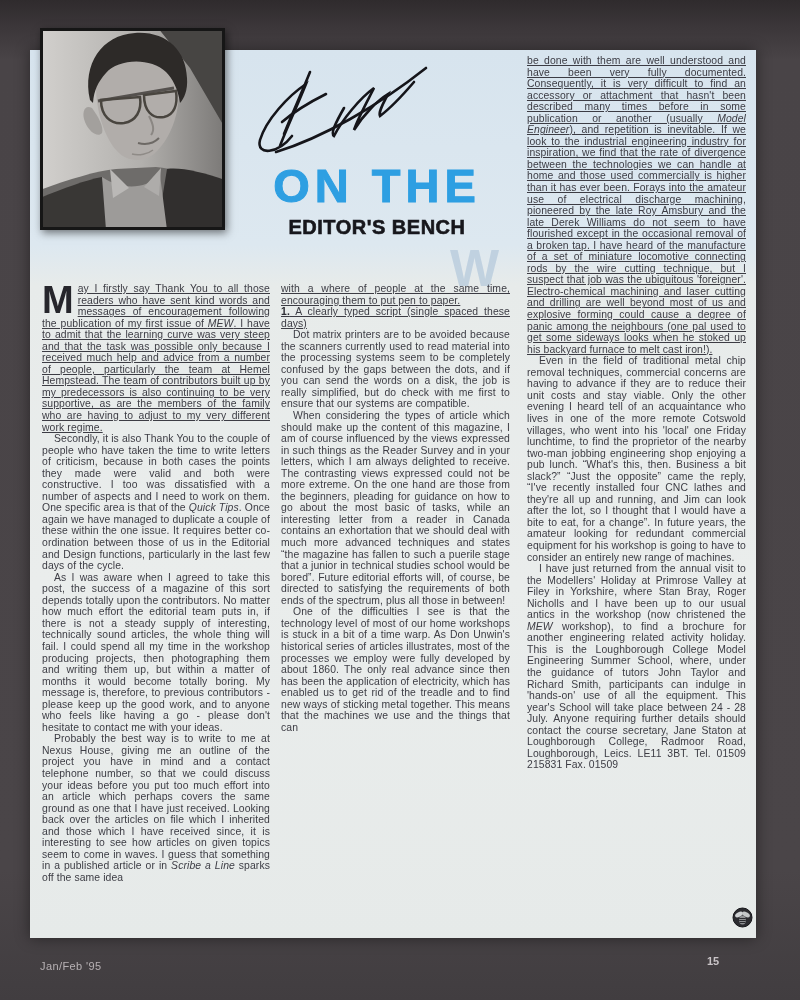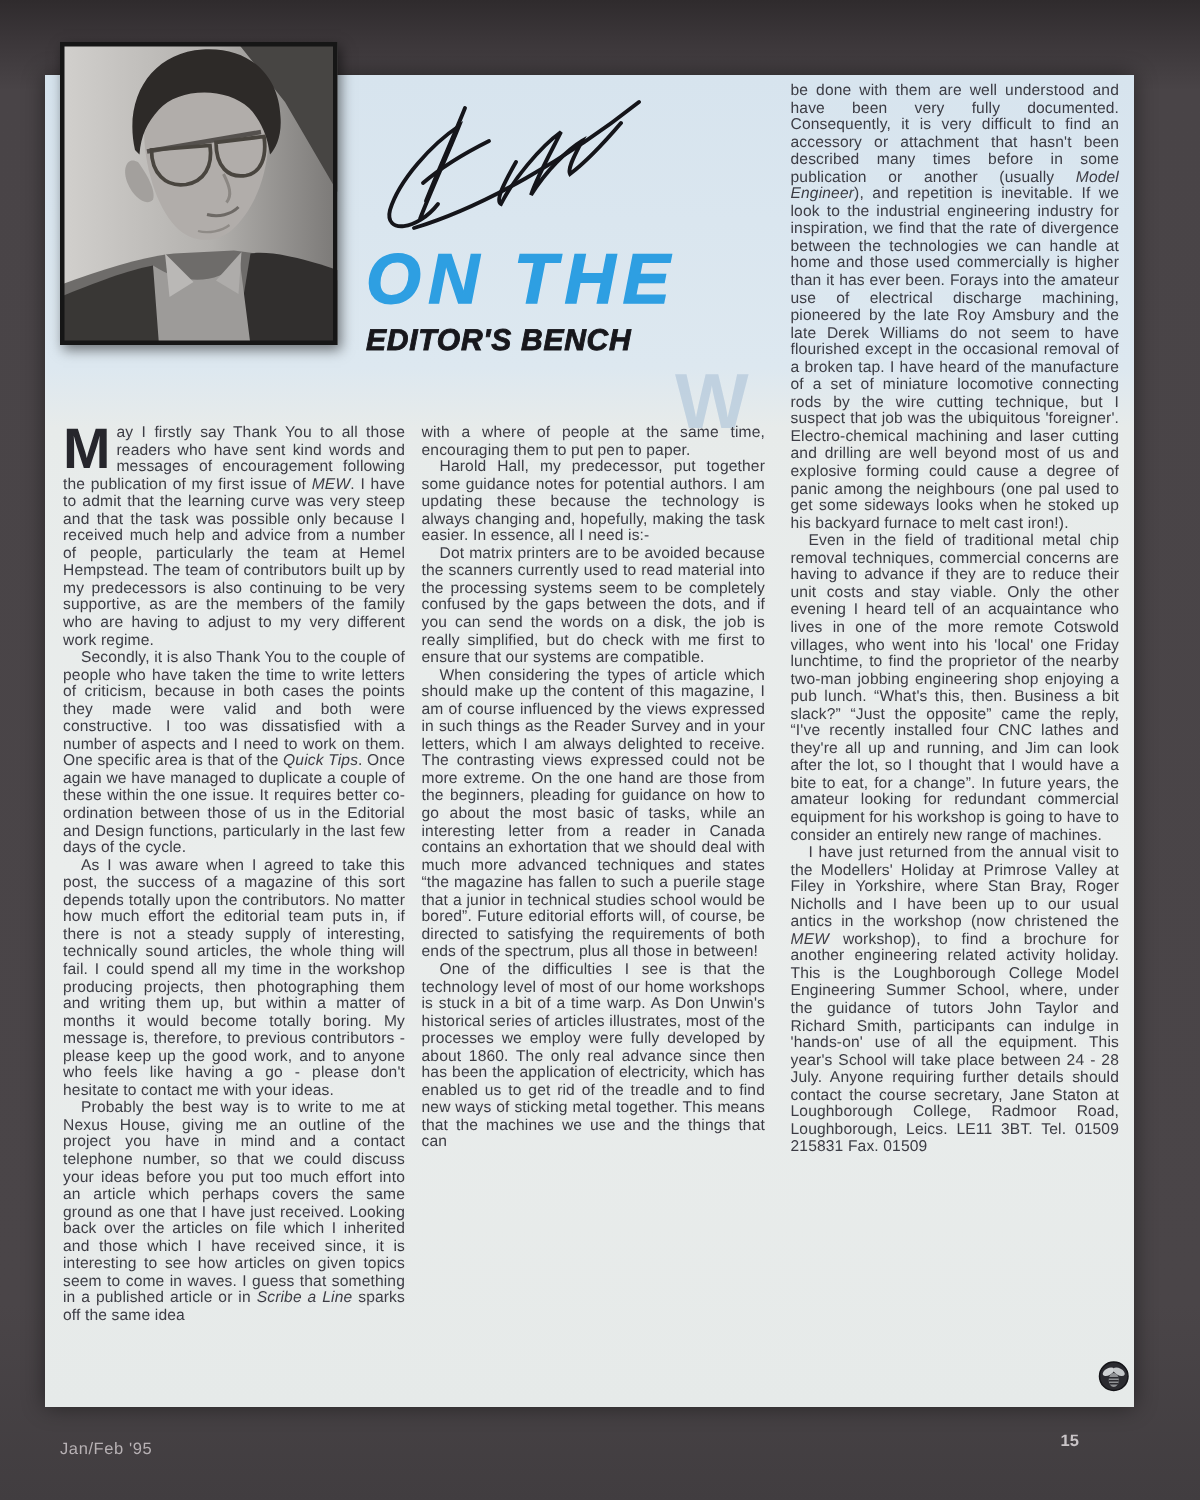--- a/index.html
+++ b/index.html
@@ -7,33 +7,33 @@
          background:linear-gradient(180deg,#2f2b2d 0px,#3b3639 26px,#494447 60px,#4a4548 870px,#413d40 1000px);
          font-family:"Liberation Sans",sans-serif;}
   .page{position:absolute;left:30px;top:50px;width:726px;height:888px;
         background:linear-gradient(180deg,#d7e4ee 0px,#dde8f0 195px,#e7ebea 235px,#eaedec 60%,#e6eae9 100%);
         box-shadow:0 0 14px rgba(0,0,0,.45);}
   
   .photo{position:absolute;left:40px;top:28px;width:185px;height:202px;box-shadow:2px 3px 8px rgba(0,0,0,.5);}
   
   .signature{position:absolute;left:226px;top:48px;width:215px;height:125px;}
   
-  .title-block{position:absolute;left:214px;top:112px;width:266px;text-align:left;font-style:italic;}
+  .title-block{position:absolute;left:214px;top:112px;width:266px;text-align:center;}
   .title1{font-weight:900;font-size:47px;line-height:48px;letter-spacing:5px;color:#2e9fe2;
           -webkit-text-stroke:1px #2e9fe2;}
   .title2{font-weight:900;font-size:20px;line-height:27px;letter-spacing:.5px;color:#17171c;
           -webkit-text-stroke:.6px #17171c;margin-top:4px;}
   .watermark{position:absolute;left:420px;top:192px;font-size:52px;font-weight:900;
              color:#b6cadc;opacity:.75;line-height:52px;}
   
   .col{position:absolute;font-size:10.4px;line-height:11.55px;letter-spacing:.1px;
        color:#3c3c44;text-align:justify;overflow:hidden;}
   .col p{margin:0;}
   .col .body{text-indent:12px;}
-  .col .cont,.col .dropcap,.col .list{text-indent:0;}
+  .col .cont,.col .dropcap,.col .list{text-indent:0;text-decoration:underline;}
   .col .list b{font-weight:bold;color:#2c2c33;}
   .col i{font-style:italic;}
   .dc{float:left;font-size:38px;line-height:30px;font-weight:bold;color:#26262c;
       padding:2px 4px 0 0;letter-spacing:0;}
   .subhead{font-weight:bold;font-size:13.5px;line-height:15px;color:#1e1e25;
            margin:9px 0 6px 0 !important;letter-spacing:0;}
   .col1{left:12px;top:233px;width:228px;height:652px;}
   .col2{left:251px;top:233px;width:229px;height:652px;}
   .col3{left:497px;top:5px;width:219px;height:878px;}
   .bee{position:absolute;left:702px;top:857px;width:21px;height:21px;}
@@ -56,21 +56,21 @@
     <div class="watermark">W</div>
 
     <div class="col col1">
         <p class="dropcap"><span class="dc">M</span>ay I firstly say Thank You to all those readers who have sent kind words and messages of encouragement following the publication of my first issue of <i>MEW</i>. I have to admit that the learning curve was very steep and that the task was possible only because I received much help and advice from a number of people, particularly the team at Hemel Hempstead. The team of contributors built up by my predecessors is also continuing to be very supportive, as are the members of the family who are having to adjust to my very different work regime.</p>
         <p class="body">Secondly, it is also Thank You to the couple of people who have taken the time to write letters of criticism, because in both cases the points they made were valid and both were constructive. I too was dissatisfied with a number of aspects and I need to work on them. One specific area is that of the <i>Quick Tips</i>. Once again we have managed to duplicate a couple of these within the one issue. It requires better co-ordination between those of us in the Editorial and Design functions, particularly in the last few days of the cycle.</p>
         <p class="body">As I was aware when I agreed to take this post, the success of a magazine of this sort depends totally upon the contributors. No matter how much effort the editorial team puts in, if there is not a steady supply of interesting, technically sound articles, the whole thing will fail. I could spend all my time in the workshop producing projects, then photographing them and writing them up, but within a matter of months it would become totally boring. My message is, therefore, to previous contributors - please keep up the good work, and to anyone who feels like having a go - please don't hesitate to contact me with your ideas.</p>
         <p class="body">Probably the best way is to write to me at Nexus House, giving me an outline of the project you have in mind and a contact telephone number, so that we could discuss your ideas before you put too much effort into an article which perhaps covers the same ground as one that I have just received. Looking back over the articles on file which I inherited and those which I have received since, it is interesting to see how articles on given topics seem to come in waves. I guess that something in a published article or in <i>Scribe a Line</i> sparks off the same idea</p>
       </div>
     <div class="col col2">
         <p class="cont">with a where of people at the same time, encouraging them to put pen to paper.</p>
-        <p class="body">Harold Hall, my predecessor, put together some guidance notes for potential authors. I am updating these because the technology is always changing and, hopefully, making the task easier. In essence, all I need is:-</p>
+        <p class="list"><b>1.</b> A clearly typed script (single spaced these days)</p>
         <p class="body">Dot matrix printers are to be avoided because the scanners currently used to read material into the processing systems seem to be completely confused by the gaps between the dots, and if you can send the words on a disk, the job is really simplified, but do check with me first to ensure that our systems are compatible.</p>
         <p class="body">When considering the types of article which should make up the content of this magazine, I am of course influenced by the views expressed in such things as the Reader Survey and in your letters, which I am always delighted to receive. The contrasting views expressed could not be more extreme. On the one hand are those from the beginners, pleading for guidance on how to go about the most basic of tasks, while an interesting letter from a reader in Canada contains an exhortation that we should deal with much more advanced techniques and states “the magazine has fallen to such a puerile stage that a junior in technical studies school would be bored”. Future editorial efforts will, of course, be directed to satisfying the requirements of both ends of the spectrum, plus all those in between!</p>
         <p class="body">One of the difficulties I see is that the technology level of most of our home workshops is stuck in a bit of a time warp. As Don Unwin's historical series of articles illustrates, most of the processes we employ were fully developed by about 1860. The only real advance since then has been the application of electricity, which has enabled us to get rid of the treadle and to find new ways of sticking metal together. This means that the machines we use and the things that can</p>
       </div>
     <div class="col col3">
         <p class="cont">be done with them are well understood and have been very fully documented. Consequently, it is very difficult to find an accessory or attachment that hasn't been described many times before in some publication or another (usually <i>Model Engineer</i>), and repetition is inevitable. If we look to the industrial engineering industry for inspiration, we find that the rate of divergence between the technologies we can handle at home and those used commercially is higher than it has ever been. Forays into the amateur use of electrical discharge machining, pioneered by the late Roy Amsbury and the late Derek Williams do not seem to have flourished except in the occasional removal of a broken tap. I have heard of the manufacture of a set of miniature locomotive connecting rods by the wire cutting technique, but I suspect that job was the ubiquitous 'foreigner'. Electro-chemical machining and laser cutting and drilling are well beyond most of us and explosive forming could cause a degree of panic among the neighbours (one pal used to get some sideways looks when he stoked up his backyard furnace to melt cast iron!).</p>
         <p class="body">Even in the field of traditional metal chip removal techniques, commercial concerns are having to advance if they are to reduce their unit costs and stay viable. Only the other evening I heard tell of an acquaintance who lives in one of the more remote Cotswold villages, who went into his 'local' one Friday lunchtime, to find the proprietor of the nearby two-man jobbing engineering shop enjoying a pub lunch. “What's this, then. Business a bit slack?” “Just the opposite” came the reply, “I've recently installed four CNC lathes and they're all up and running, and Jim can look after the lot, so I thought that I would have a bite to eat, for a change”. In future years, the amateur looking for redundant commercial equipment for his workshop is going to have to consider an entirely new range of machines.</p>
         <p class="body">I have just returned from the annual visit to the Modellers' Holiday at Primrose Valley at Filey in Yorkshire, where Stan Bray, Roger Nicholls and I have been up to our usual antics in the workshop (now christened the <i>MEW</i> workshop), to find a brochure for another engineering related activity holiday. This is the Loughborough College Model Engineering Summer School, where, under the guidance of tutors John Taylor and Richard Smith, participants can indulge in 'hands-on' use of all the equipment. This year's School will take place between 24 - 28 July. Anyone requiring further details should contact the course secretary, Jane Staton at Loughborough College, Radmoor Road, Loughborough, Leics. LE11 3BT. Tel. 01509 215831 Fax. 01509</p>
       </div>
 

